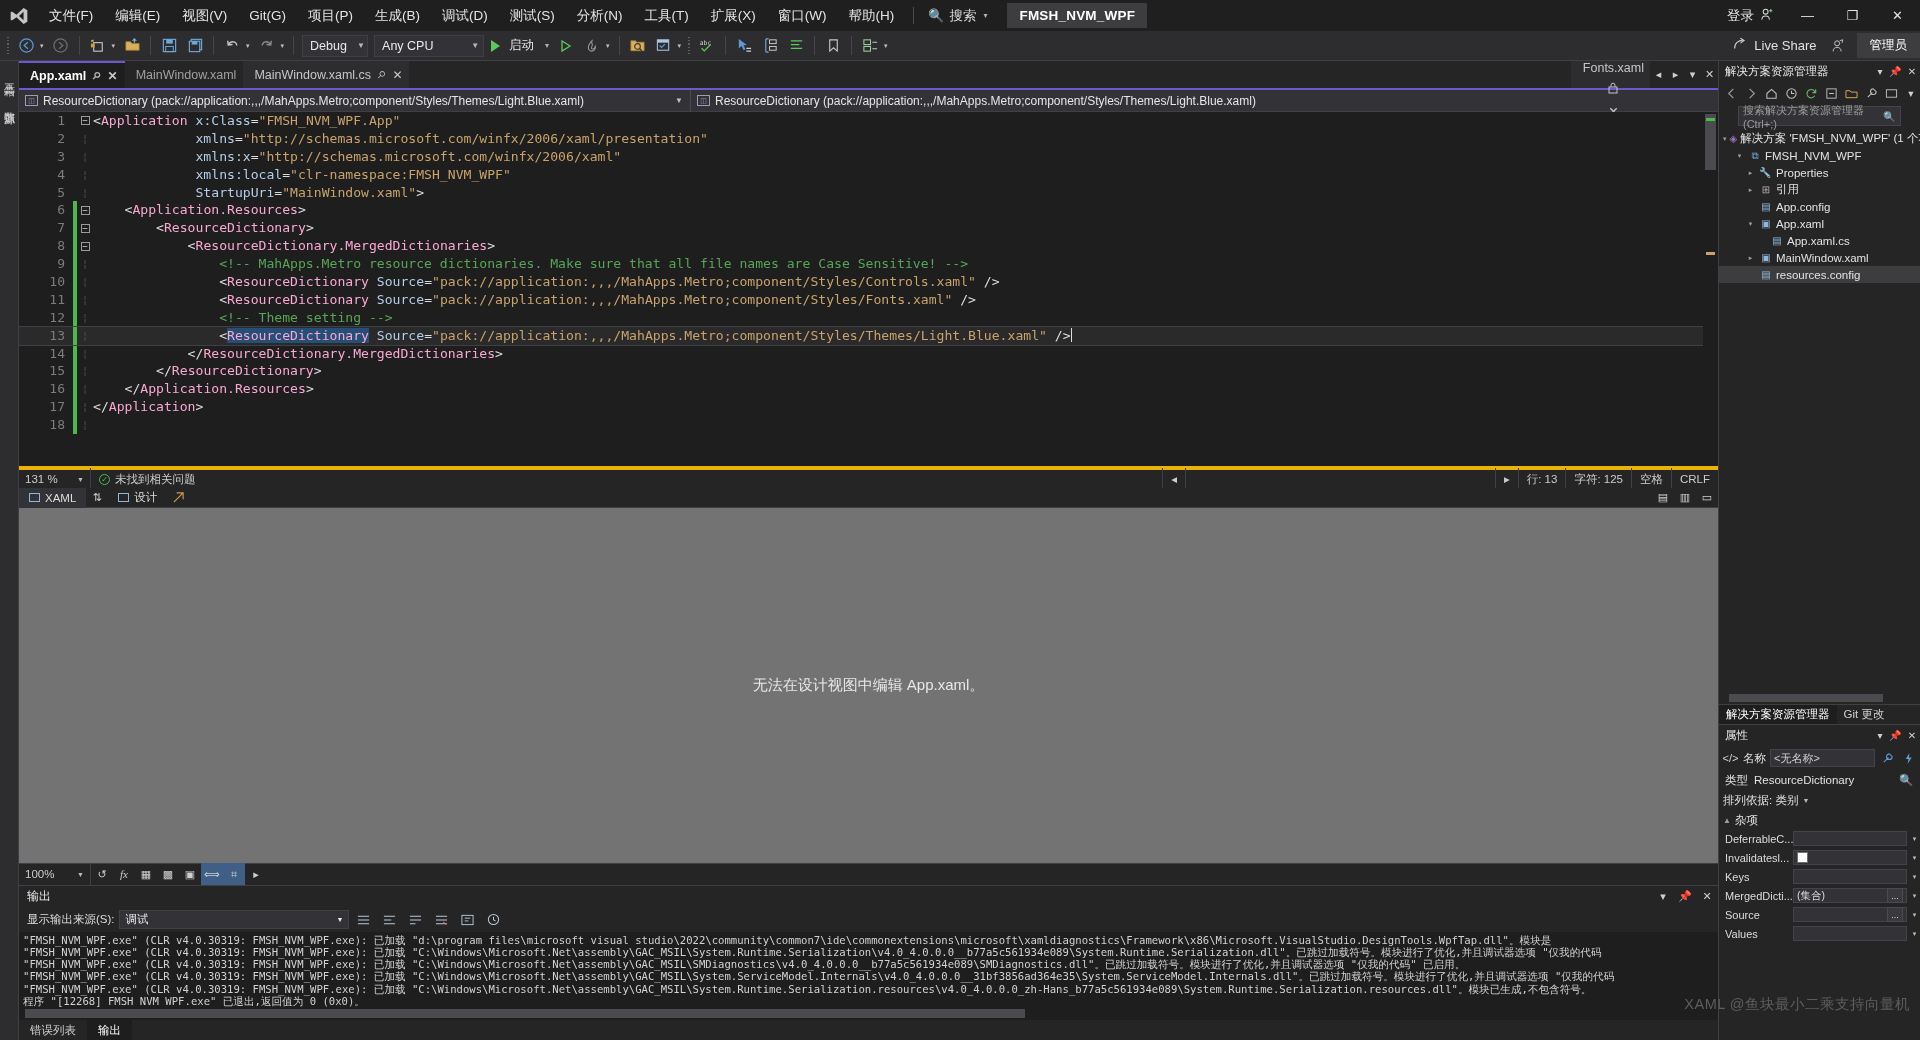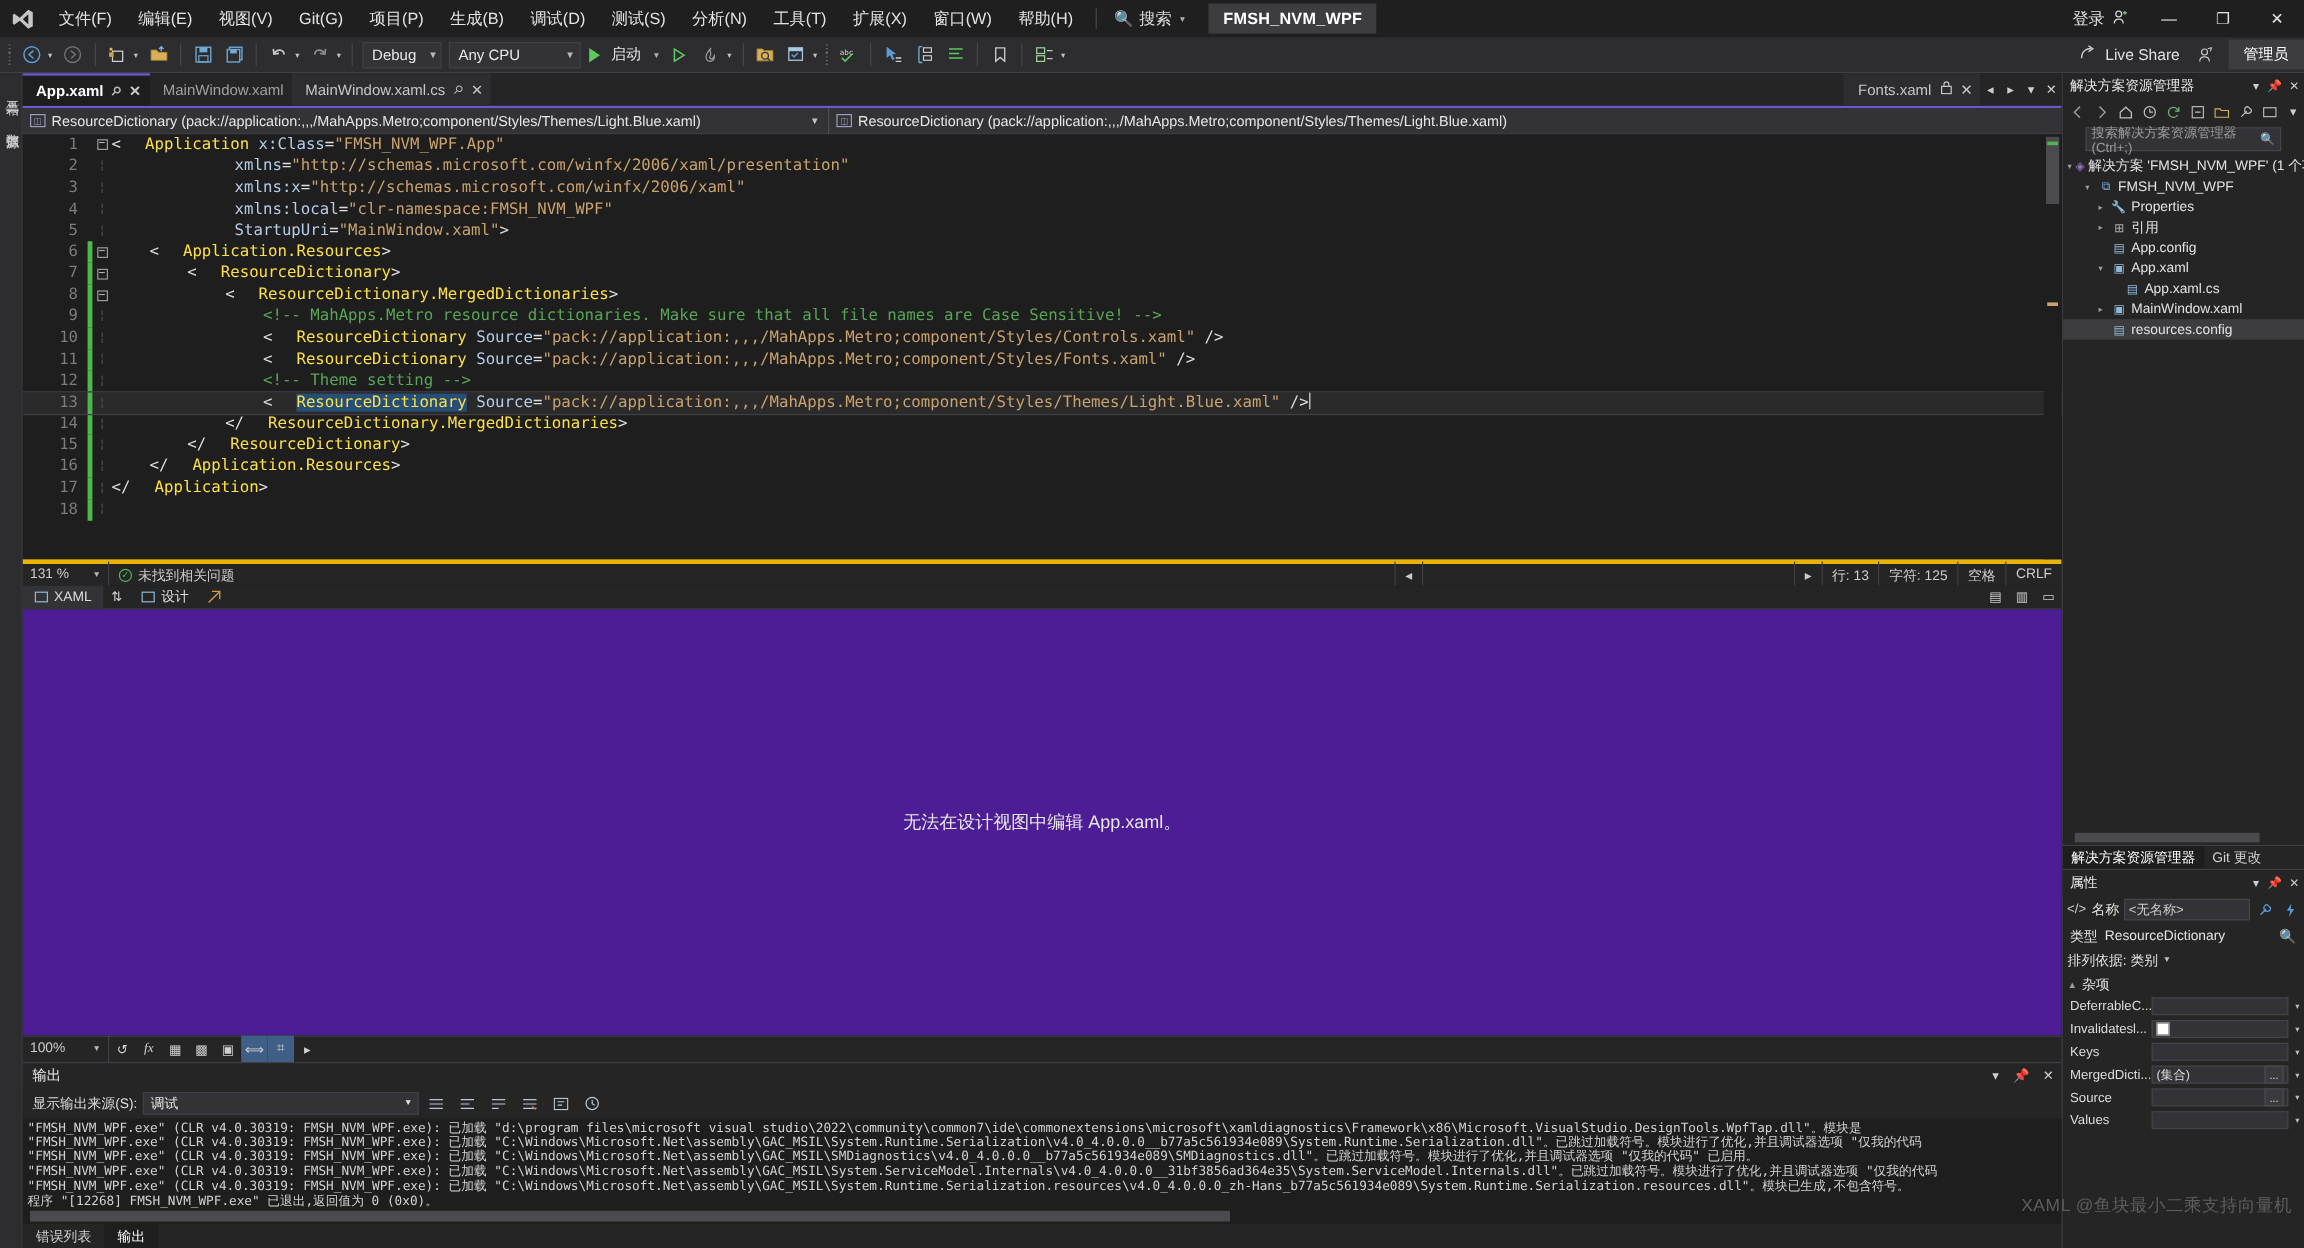--- a/index.html
+++ b/index.html
@@ -55,21 +55,21 @@
   .editor-col { flex:1; display:flex; flex-direction:column; min-width:0; background:#1e1e1e; }
 
   
   .tabstrip { height:27px; background:#252526; display:flex; align-items:flex-end; flex:0 0 27px; position:relative; }
   .tab { height:27px; display:flex; align-items:center; padding:0 7px 0 11px; font-size:12.5px; color:#a0a0a0; gap:7px; background:#252526; }
   .tab.active { background:#1e1e1e; color:#ffffff; font-weight:bold; border-top:2px solid #6a5acd; }
   .tab.inactive2 { background:#2d2d30; color:#c6c6c6; }
   .tab .pin { font-size:10px; color:#b6b6b6; transform:rotate(45deg); }
   .tab .xc { font-size:12px; color:#c8c8c8; }
   .tabstrip-right { margin-left:auto; display:flex; align-items:center; height:27px; }
-  .tab-fonts { height:27px; background:#2d2d30; display:flex; align-items:center; gap:7px; padding:0 6px 0 12px; font-size:12.5px; color:#c6c6c6; }
+  .tab-fonts { height:27px; background:#2d2d30; display:flex; align-items:center; gap:7px; padding:0 6px 0 12px; font-size:12.5px; color:#c6c6c6;flex-direction:column; }
   .tsbtn { width:17px; height:27px; display:flex; align-items:center; justify-content:center; color:#cfcfcf; font-size:11px; }
   .purple-underline { height:2px; background:#6a5acd; flex:0 0 2px; }
 
   
   .navbar2 { height:22px; background:#333337; display:flex; align-items:center; flex:0 0 22px; font-size:12px; color:#e6e6e6; border-bottom:1px solid #3f3f46; }
   .nav-half { display:flex; align-items:center; height:22px; overflow:hidden; white-space:nowrap; }
   .nav-half.left { width:672px; border-right:1px solid #4a4a4f; }
   .nav-half.right { flex:1; }
   .nav-ico { width:13px; height:11px; border:1px solid #9b9bbd; margin:0 5px 0 6px; display:flex; align-items:center; justify-content:center; font-size:7px; color:#9b9bbd; flex:0 0 auto;}
   .nav-caret { margin-left:auto; font-size:8px; color:#c0c0c0; padding:0 7px; }
@@ -77,21 +77,21 @@
   
   .codewrap { flex:1; display:flex; min-height:0; position:relative; background:#1e1e1e; }
   .code-scroll { flex:1; position:relative; overflow:hidden; }
   .codelines { font-family:"DejaVu Sans Mono", monospace; font-size:13.1px; line-height:17.9px; white-space:pre; }
   .ln-row { display:flex; height:17.9px; align-items:center; }
   .ln-no { width:46px; text-align:right; color:#7c7c7c; font-family:"DejaVu Sans Mono", monospace; font-size:13px; padding-right:8px; flex:0 0 54px; }
   .ln-fold { width:16px; flex:0 0 16px; display:flex; align-items:center; justify-content:center; color:#9a9a9a; font-size:10px; }
   .fold-box { width:9px; height:9px; border:1px solid #9a9a9a; display:flex; align-items:center; justify-content:center; font-size:9px; line-height:7px; color:#cfcfcf; }
   .ln-code { flex:1; white-space:pre; font-family:"DejaVu Sans Mono", monospace; font-size:13.1px; color:#dcdcdc; }
   .ln-row.current { background:#2a2a2a; outline:1px solid #3f3f46; }
-  .tok-tag { color:#fde047;margin-left:20px; }
+  .tok-tag { color:#f9a8d4; }
   .tok-attr { color:#b4cde8; }
   .tok-str { color:#c9a26d; }
   .tok-punct { color:#dcdcdc; }
   .tok-comment { color:#58a557; }
   .sel-blue { background:#264f78; }
   .caret-line { display:inline-block; width:1px; background:#dcdcdc; height:14px; vertical-align:-2px; }
   .vscroll { position:absolute; right:0; top:0; bottom:0; width:15px; background:#1e1e1e; }
   .vthumb { position:absolute; right:2px; width:11px; background:#4a4a4f; border-radius:0; }
   .vmark { position:absolute; right:3px; width:9px; height:3px; }
 
@@ -102,21 +102,21 @@
   .es-right { margin-left:auto; display:flex; align-items:center; }
   .es-right .es-item { border-left:1px solid #3f3f46; height:22px; }
   .ok-circle { width:11px; height:11px; border-radius:50%; border:1.5px solid #4db84d; display:flex; align-items:center; justify-content:center; color:#4db84d; font-size:8px; }
 
   
   .designer-tabs { height:20px; background:#252526; display:flex; align-items:center; font-size:11.5px; color:#ddd; flex:0 0 20px; border-bottom:1px solid #3f3f46;}
   .dt-tab { display:flex; align-items:center; gap:5px; padding:0 10px; height:20px; }
   .dt-tab.sel { background:#333337; }
   .dt-icon { width:11px; height:9px; border:1px solid #8fb8d8; }
   .dt-btn { width:22px; height:20px; display:flex; align-items:center; justify-content:center; color:#cfcfcf; font-size:11px; }
-  .designer-surface { flex:1; background:#4c1d95; display:flex; align-items:center; justify-content:center; color:#e7e7e7; font-size:15px; min-height:0; }
+  .designer-surface { flex:1; background:#737373; display:flex; align-items:center; justify-content:center; color:#e7e7e7; font-size:15px; min-height:0; }
   .designer-bottom { height:22px; background:#252526; display:flex; align-items:center; font-size:11.5px; color:#ccc; flex:0 0 22px; border-top:1px solid #3f3f46;}
   .db-zoom { width:72px; display:flex; align-items:center; justify-content:space-between; padding:0 6px; border-right:1px solid #3f3f46; height:22px;}
   .db-btn { width:22px; height:22px; display:flex; align-items:center; justify-content:center; color:#cfcfcf; font-size:11px; }
   .db-btn.act { background:#3f5f86; }
 
   
   .output-panel { flex:0 0 148px; background:#252526; display:flex; flex-direction:column; border-top:1px solid #3f3f46; }
   .op-title { height:22px; display:flex; align-items:center; font-size:12px; color:#e8e8e8; padding-left:8px; }
   .op-title .ttl { font-weight:normal; }
   .op-tools { margin-left:auto; display:flex; align-items:center; }

